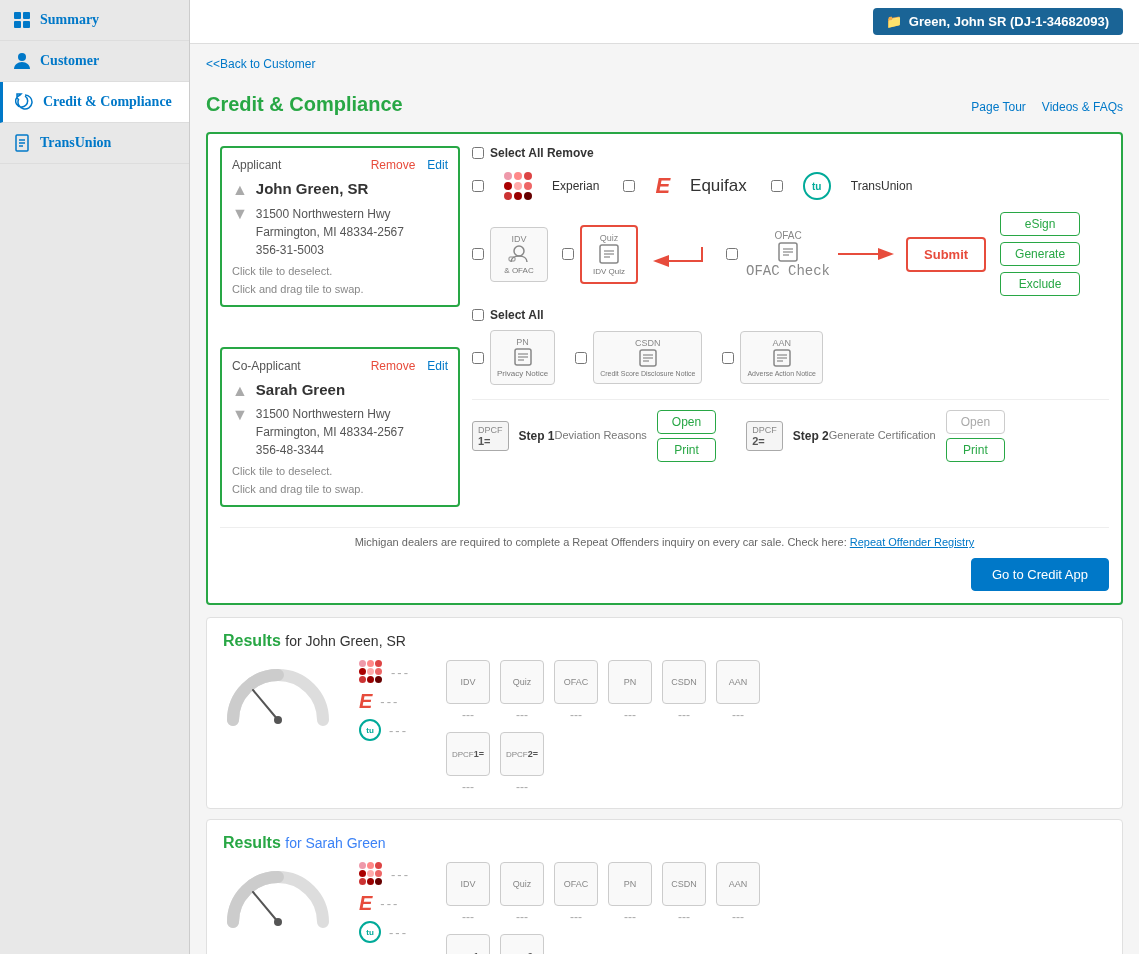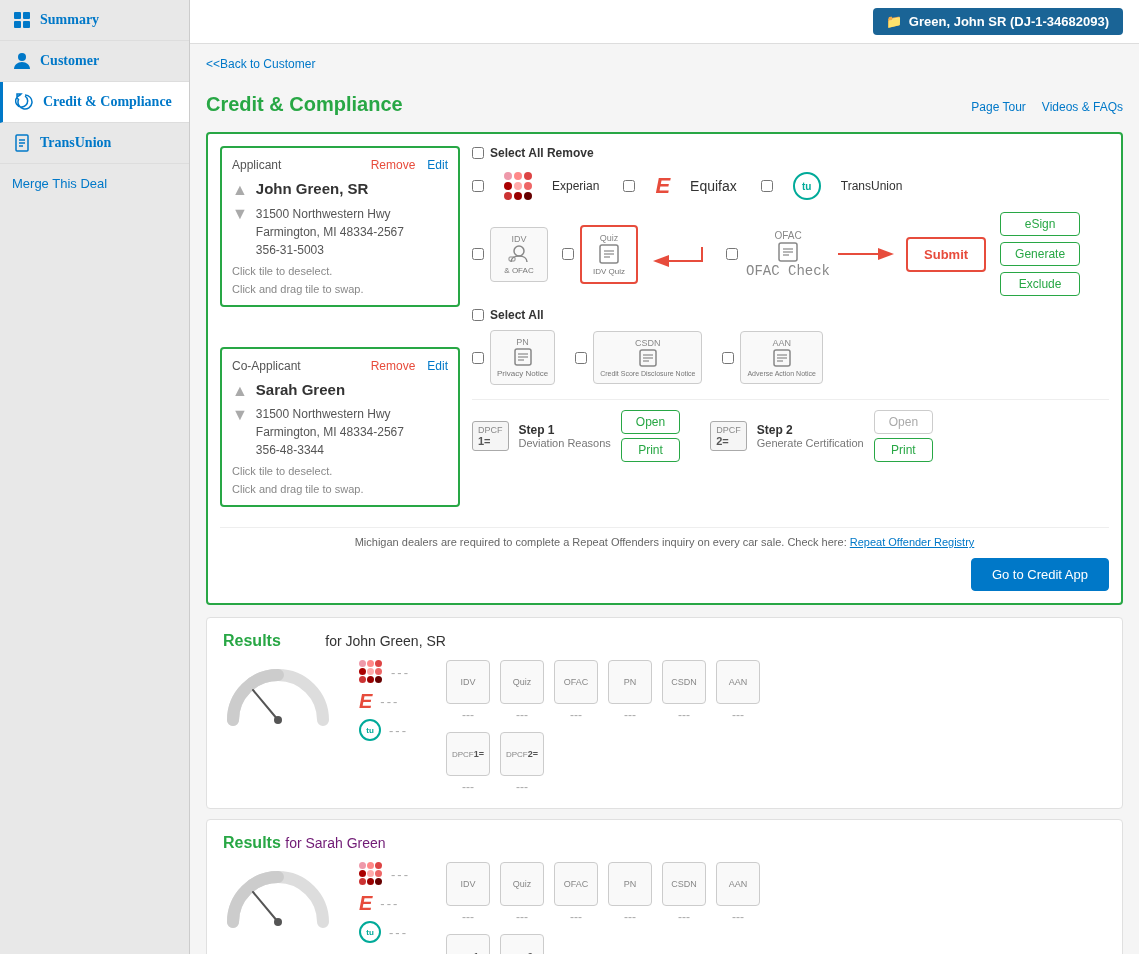--- a/index.html
+++ b/index.html
@@ -54,21 +54,21 @@
 
     
     .tile { border: 1px solid #ccc; border-radius: 4px; padding: 6px; font-size: 10px; text-align: center; cursor: pointer; background: #f9f9f9; min-width: 52px; }
     .tile.highlighted { border: 2px solid #e74c3c; background: #fff; }
 
     
     .dpcf-section { margin-top: 14px; border-top: 1px solid #eee; padding-top: 10px; }
     .dpcf-title { font-size: 12px; font-weight: bold; color: #555; margin-bottom: 8px; }
     .dpcf-steps { display: flex; gap: 30px; }
     .dpcf-step { display: flex; align-items: center; gap: 10px; }
-    .dpcf-step-info { display: flex; flex-direction: column; }
+    .dpcf-step-info { display: flex; flex-direction: row; }
 
     
     .btn { padding: 4px 14px; border-radius: 4px; border: 1px solid #ccc; cursor: pointer; font-size: 12px; background: #fff; }
     .btn-green { border-color: #28a745; color: #28a745; background: #fff; }
     .btn-submit { border-color: #e74c3c; color: #e74c3c; background: #fff; font-weight: bold; font-size: 13px; padding: 6px 18px; }
     .btn-primary { background: #0078c8; color: #fff; border-color: #0078c8; padding: 8px 20px; font-size: 13px; }
 
     
     .panel-inner { display: flex; gap: 12px; }
     .applicants-col { width: 240px; flex-shrink: 0; }
@@ -151,23 +151,20 @@
     </div>
     <div class="sidebar-item">
       <svg class="icon" viewBox="0 0 20 20" fill="none" stroke="#0078c8" stroke-width="1.5">
         <rect x="4" y="2" width="12" height="16" rx="1"></rect>
         <line x1="7" y1="7" x2="13" y2="7"></line>
           <line x1="7" y1="10" x2="13" y2="10"></line>
           <line x1="7" y1="13" x2="11" y2="13"></line>
       </svg>
       <span class="label">TransUnion</span>
     </div>
-    <div class="merge-deal">
-      <a href="#">Merge This Deal</a>
-    </div>
   </div>
 
   <div class="main-content">
 
     <div class="header-bar">
       <div class="header-customer">
         <span>📁</span>
         <span>Green, John SR (DJ-1-34682093)</span>
       </div>
     </div>
@@ -259,21 +256,21 @@
                   <div class="experian-dot exp-dot-7"></div>
                   <div class="experian-dot exp-dot-8"></div>
                   <div class="experian-dot exp-dot-9"></div>
                 </div>
                 <span style="font-size:12px;">Experian</span>
               </div>
 
               <div class="bureau-check-item">
                 <input type="checkbox" class="checkbox-input" style="">
                 <span class="equifax-e">E</span>
-                <span style="font-size:14px;text-align:right;">Equifax</span>
+                <span style="font-size:17px;text-align:right;">Equifax</span>
               </div>
 
               <div class="bureau-check-item">
                 <input type="checkbox" class="checkbox-input" style="">
                 <div class="transunion-tu">tu</div>
                 <span style="font-size:12px;">TransUnion</span>
               </div>
             </div>
 
             <div style="display:flex; align-items:center; gap:14px; margin-bottom:12px;">
@@ -439,21 +436,21 @@
         </div>
 
         <div class="credit-app-row">
           <button class="btn btn-primary">Go to Credit App</button>
         </div>
       </div>
 
       
       <div id="results-container">
           <div class="results-section">
-            <div class="results-title">Results <span style="color:#333;font-size:14px;font-weight:normal;margin-left:40px;">for John Green, SR</span></div>
+            <div class="results-title">Results <span style="color:#333;font-size:14px;font-weight:normal;">for John Green, SR</span></div>
             <div class="results-row">
               <div class="gauge-area">
     <svg class="gauge-svg" viewBox="0 0 110 70">
 
       <path d="M10,60 A45,45 0 0,1 100,60" fill="none" stroke="#ddd" stroke-width="12" stroke-linecap="round"></path>
 
       <path d="M10,60 A45,45 0 0,1 55,15" fill="none" stroke="#ccc" stroke-width="12" stroke-linecap="round"></path>
 
       <line x1="55" y1="60" x2="30" y2="30" stroke="#555" stroke-width="2" stroke-linecap="round"></line>
       <circle cx="55" cy="60" r="4" fill="#555"></circle>
@@ -537,21 +534,21 @@
         <div style="font-size:9px;font-weight:bold;color:#555;">2=</div>
       </div>
       <span class="result-dashes">---</span>
     </div>
                   </div>
                 </div>
               </div>
             </div>
           </div>
           <div class="results-section">
-            <div class="results-title">Results <span style="color:#701a75;font-size:14px;font-weight:normal;">for Sarah Green</span></div>
+            <div class="results-title">Results <span style="color:#3b82f6;font-size:14px;font-weight:normal;">for Sarah Green</span></div>
             <div class="results-row">
               <div class="gauge-area">
     <svg class="gauge-svg" viewBox="0 0 110 70">
 
       <path d="M10,60 A45,45 0 0,1 100,60" fill="none" stroke="#ddd" stroke-width="12" stroke-linecap="round"></path>
 
       <path d="M10,60 A45,45 0 0,1 55,15" fill="none" stroke="#ccc" stroke-width="12" stroke-linecap="round"></path>
 
       <line x1="55" y1="60" x2="30" y2="30" stroke="#555" stroke-width="2" stroke-linecap="round"></line>
       <circle cx="55" cy="60" r="4" fill="#555"></circle>

